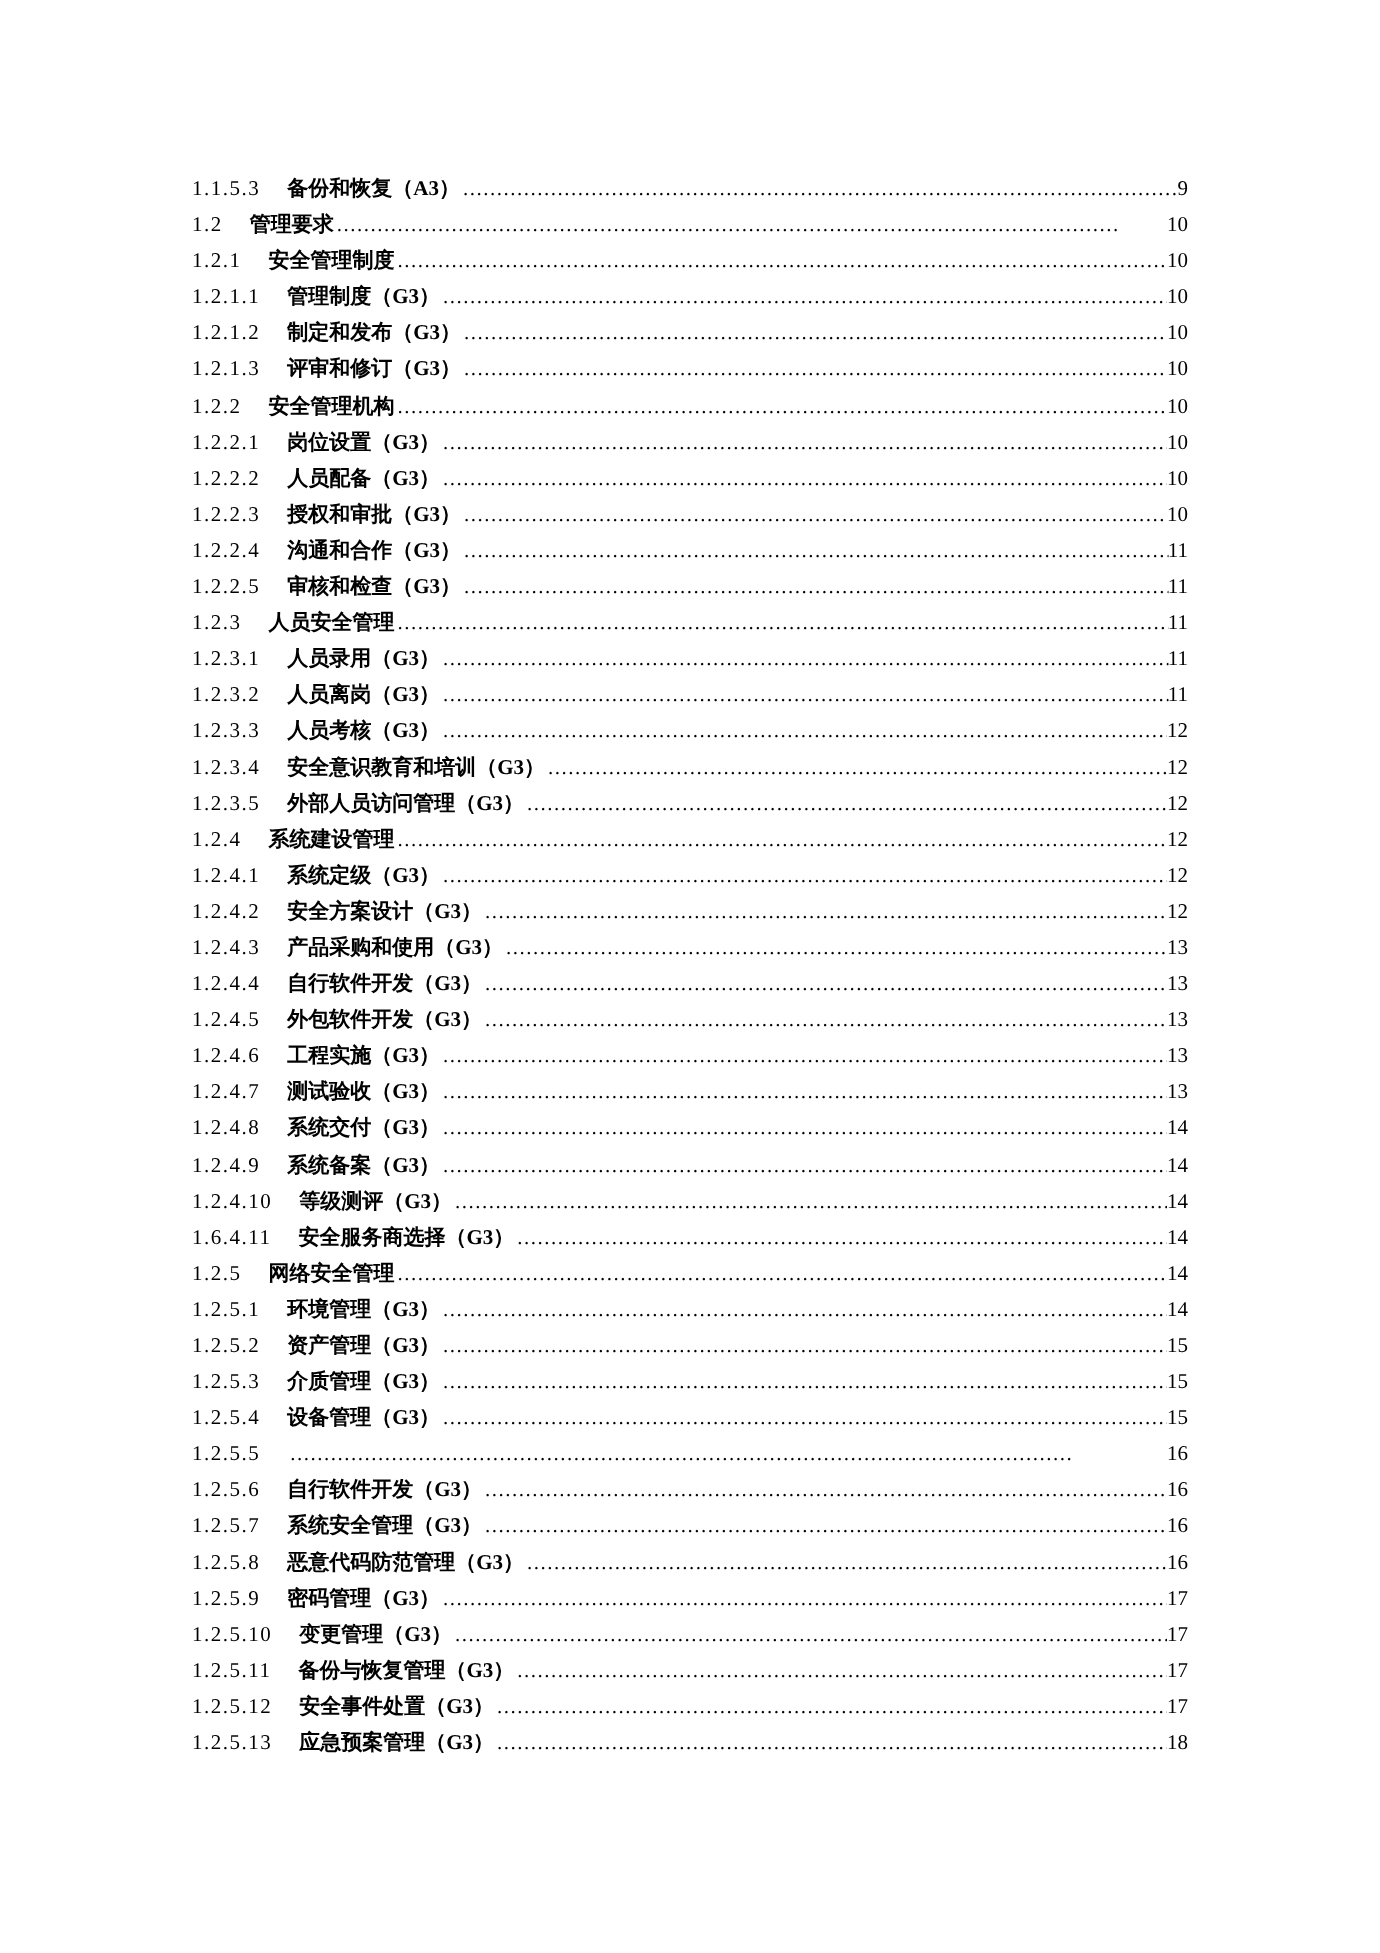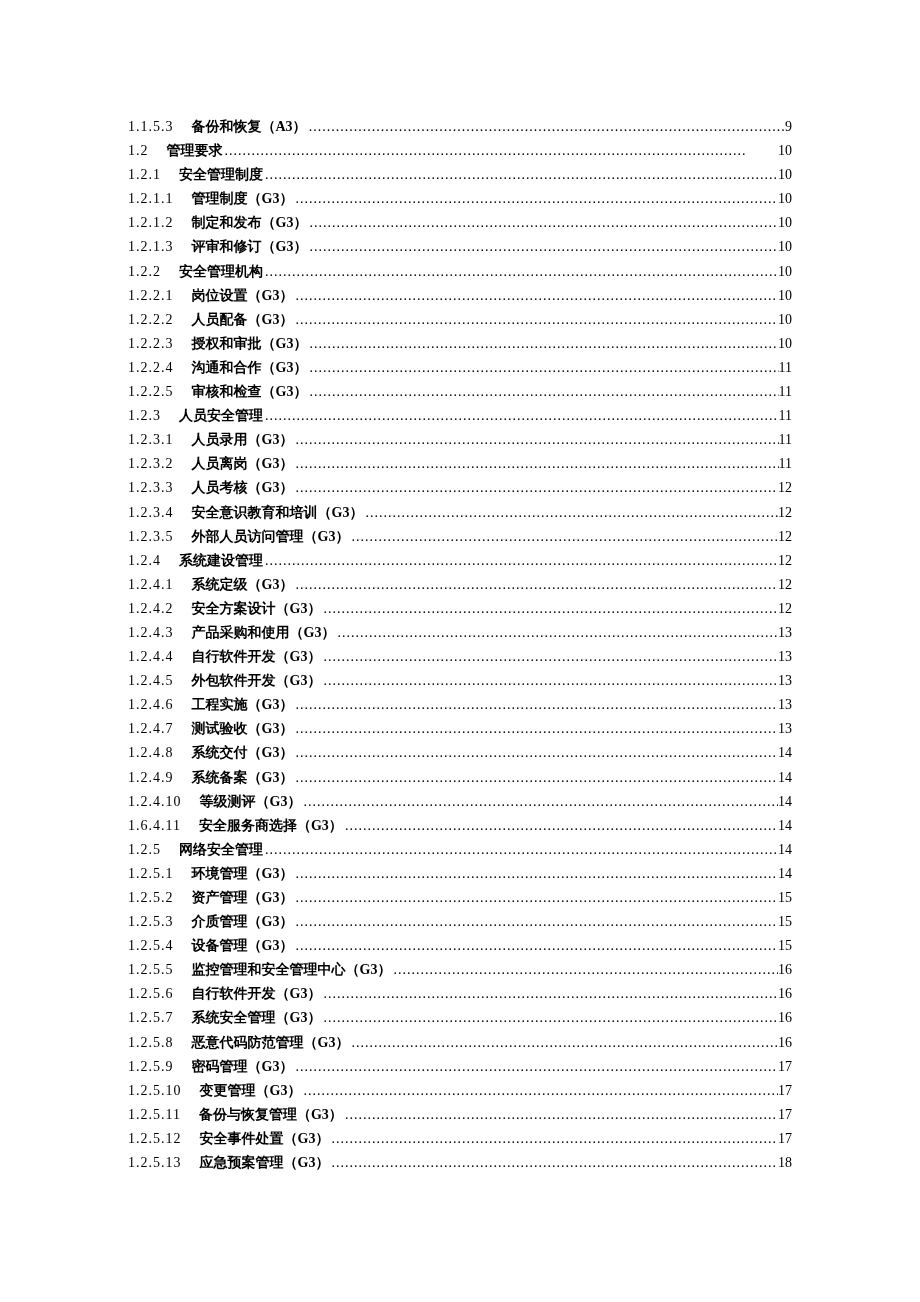--- a/index.html
+++ b/index.html
@@ -294,21 +294,20 @@
     <div class="toc-entry">
       <span class="toc-num">1.2.5.4</span>
       <span class="toc-gap"></span>
       <span class="toc-title">设备管理（G3）</span>
       <span class="toc-dots">....................................................................................................................</span>
       <span class="toc-page">15</span>
     </div>
     <div class="toc-entry">
       <span class="toc-num">1.2.5.5</span>
       <span class="toc-gap"></span>
-      <span class="toc-title">监控管理和安全管理中心（G3）</span>
       <span class="toc-dots">....................................................................................................................</span>
       <span class="toc-page">16</span>
     </div>
     <div class="toc-entry">
       <span class="toc-num">1.2.5.6</span>
       <span class="toc-gap"></span>
       <span class="toc-title">自行软件开发（G3）</span>
       <span class="toc-dots">....................................................................................................................</span>
       <span class="toc-page">16</span>
     </div>

